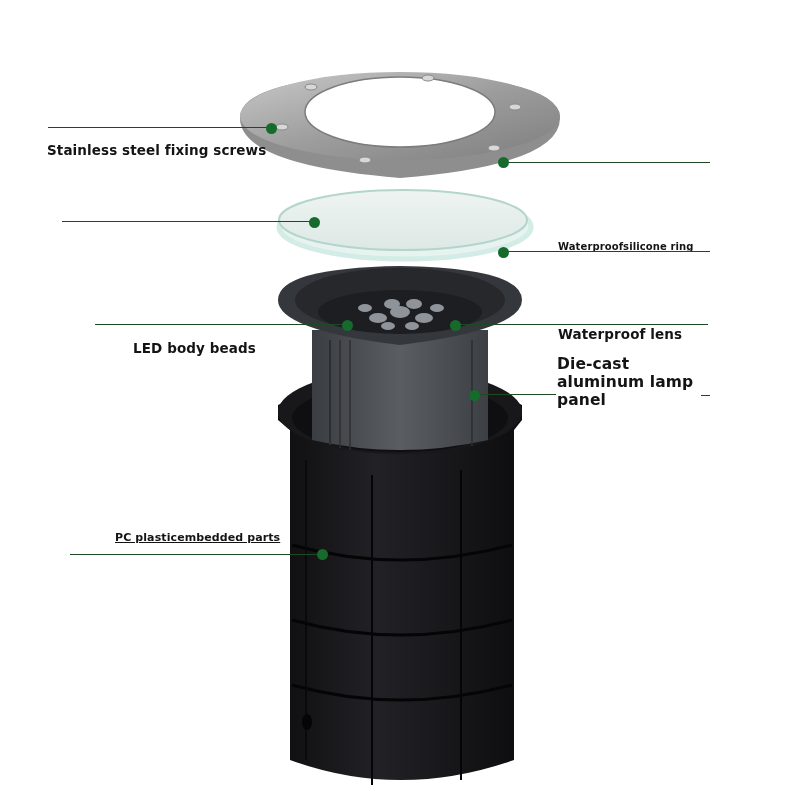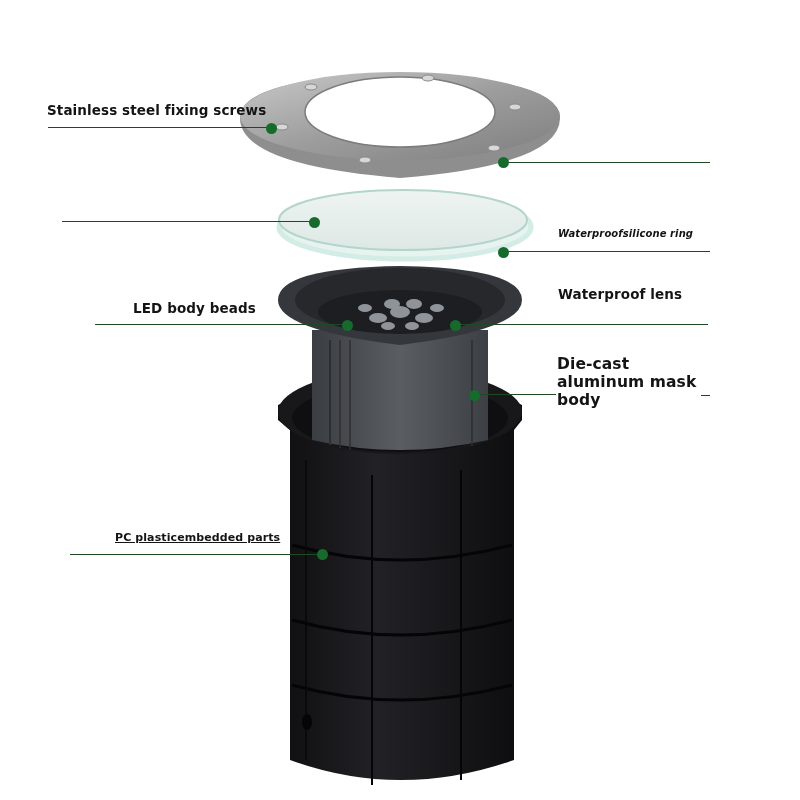--- a/index.html
+++ b/index.html
@@ -1,20 +1,20 @@
 <!DOCTYPE html>
 <html><head>
 <meta charset="utf-8">
 <style>
   html, body { margin: 0; padding: 0; background: #ffffff; }
   body { width: 800px; height: 800px; position: relative; overflow: hidden; font-family: "DejaVu Sans", sans-serif; }
   .stage { position: absolute; left: 0; top: 0; width: 800px; height: 800px; }
   svg.art { position: absolute; left: 0; top: 0; }
   .label { position: absolute; color: #141414; font-weight: bold; white-space: nowrap; letter-spacing: 0.1px; }
-  .l-md { font-size: 13.5px; }
+  .l-md { font-size: 13.5px; margin-top: 40px; }
   .l-sm { font-size: 10px; }
   .l-lg { font-size: 15.5px; line-height: 18px; white-space: normal; width: 160px; }
   .line { position: absolute; height: 1.4px; background: #1d4a25; }
   .dot { position: absolute; width: 11px; height: 11px; border-radius: 50%; background: #166b2c; margin-left: -5.5px; margin-top: -5.5px; }
 </style>
 </head>
 <body>
 
 <div class="stage">
 
@@ -99,33 +99,33 @@
   <div class="label l-md" style="left:47px; top:102px;">Stainless steel fixing screws</div>
   <div class="line" style="left:48px; top:127px; width:222px;"></div>
   <div class="dot" style="left:271px; top:128px;"></div>
 
   <div class="line" style="left:503px; top:162px; width:207px;"></div>
   <div class="dot" style="left:503px; top:162px;"></div>
 
   <div class="line" style="left:62px; top:221px; width:252px;"></div>
   <div class="dot" style="left:314px; top:222px;"></div>
 
-  <div class="label l-sm" style="left:558px; top:228px;font-style:italic;">Waterproofsilicone ring</div>
+  <div class="label l-sm" style="left:558px; top:241px;">Waterproofsilicone ring</div>
   <div class="line" style="left:503px; top:251px; width:207px;"></div>
   <div class="dot" style="left:503px; top:252px;"></div>
 
   <div class="label l-md" style="left:133px; top:300px;">LED body beads</div>
   <div class="line" style="left:95px; top:324px; width:252px;"></div>
   <div class="dot" style="left:347px; top:325px;"></div>
 
   <div class="label l-md" style="left:558px; top:286px;">Waterproof lens</div>
   <div class="line" style="left:455px; top:324px; width:253px;"></div>
   <div class="dot" style="left:455px; top:325px;"></div>
 
-  <div class="label l-lg" style="left:557px; top:355px;">Die-cast aluminum mask body</div>
+  <div class="label l-lg" style="left:557px; top:355px;">Die-cast aluminum lamp panel</div>
   <div class="line" style="left:474px; top:394px; width:82px;"></div>
   <div class="line" style="left:701px; top:395px; width:9px;"></div>
   <div class="dot" style="left:474px; top:395px;"></div>
 
   <div class="label l-sm" style="left:115px; top:531px; font-size:11px;text-decoration:underline;">PC plasticembedded parts</div>
   <div class="line" style="left:70px; top:554px; width:252px;"></div>
   <div class="dot" style="left:322px; top:554px;"></div>
 
 </div>
 

